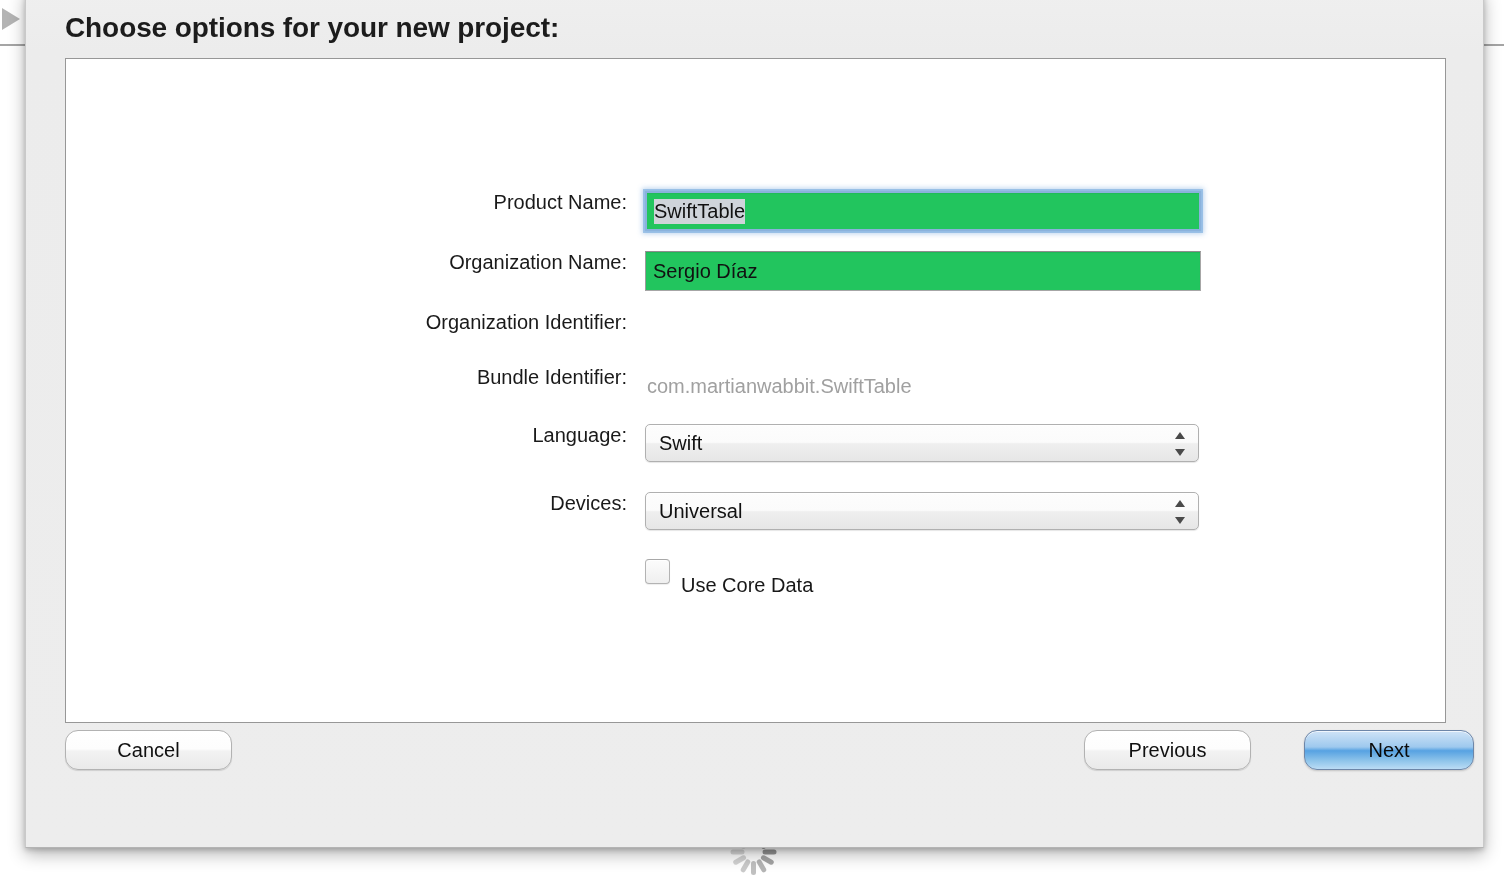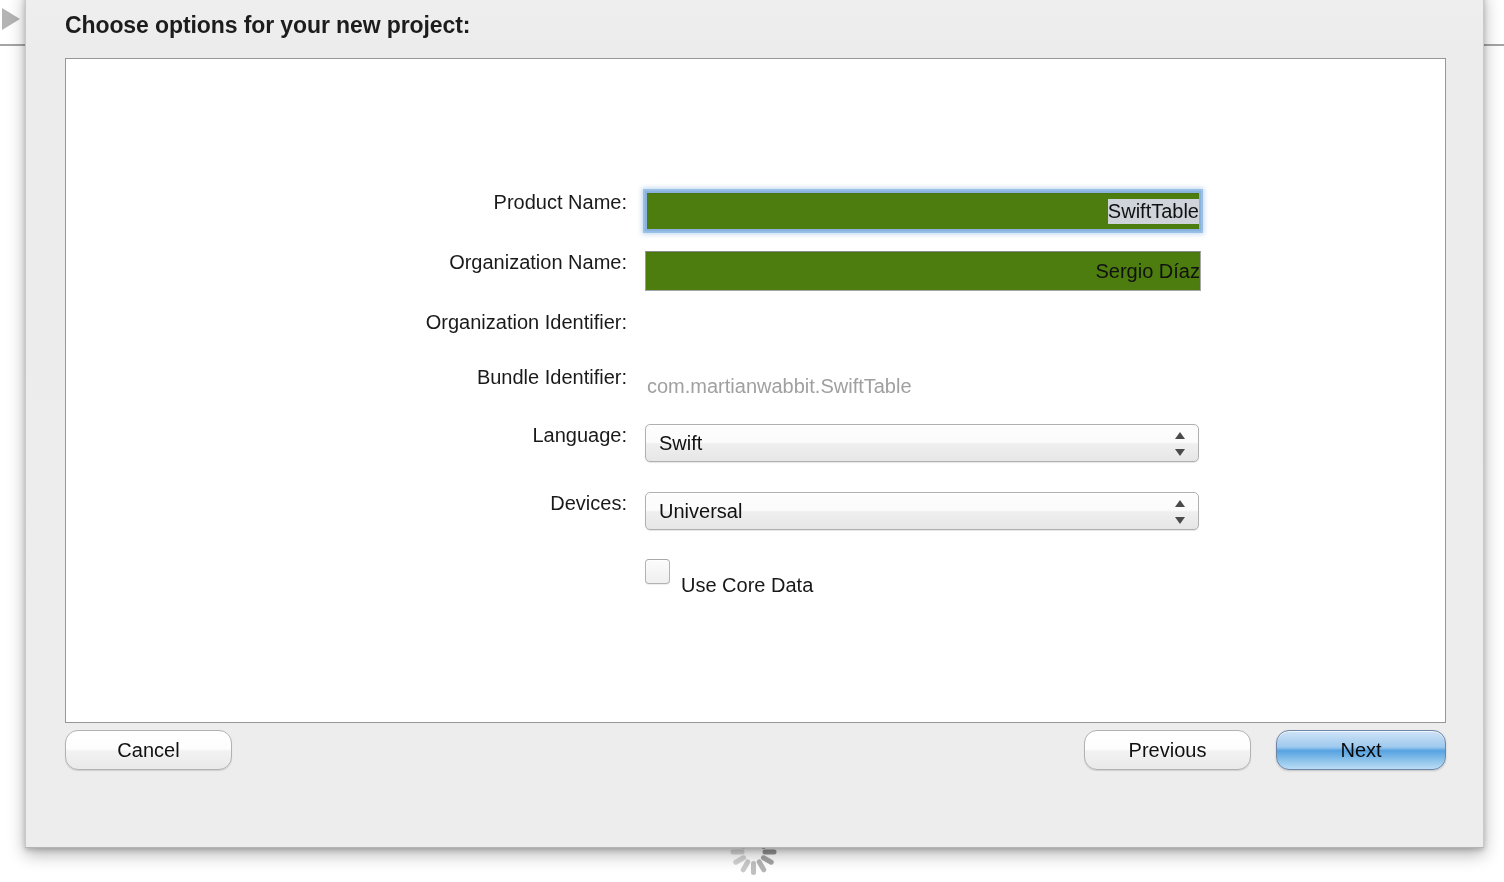--- a/index.html
+++ b/index.html
@@ -83,21 +83,21 @@
     border-right: 1px solid #c9c9c9;
     border-bottom: 1px solid #b4b4b4;
     box-shadow: 0 6px 16px rgba(0,0,0,.30), 0 2px 5px rgba(0,0,0,.18);
     box-sizing: border-box;
     background-image: linear-gradient(to bottom, #efefef 0px, #ececec 60px, #ededed 100%);
   }
 
   .sheet-title {
     position: absolute;
     left: 39px; top: 22px;
-    font-size: 23px;
+    font-size: 28px;
     font-weight: bold;
     color: #1c1c1c;
     letter-spacing: -0.1px;
     white-space: nowrap;
   }
 
   
   .content-well {
     position: absolute;
     left: 39px; top: 68px;
@@ -130,32 +130,31 @@
     white-space: nowrap;
   }
 
   
   .textfield {
     position: absolute;
     left: 571px;
     width: 556px;
     height: 40px;
     box-sizing: border-box;
-    background: #4d7c0f;
+    background: #22c55e;
     border: 1px solid #a6a6a6;
     border-top-color: #8e8e8e;
     border-left-color: #9c9c9c;
     box-shadow: inset 0 1px 1px rgba(0,0,0,.07);
     font-size: 20px;
     color: #111;
     padding: 0 0 16px 7px;
     line-height: 38px;
     white-space: nowrap;
     overflow: hidden;
-    text-align: right;
   }
   .textfield.focused {
     border: 2px solid #8ab2dc;
     box-shadow: 0 0 0 2px rgba(108,164,219,.55),
                 0 0 5px 3px rgba(108,164,219,.45),
                 inset 0 1px 1px rgba(0,0,0,.05);
     line-height: 36px;
   }
   .sel {
     background: #cfd4da;
@@ -254,20 +253,21 @@
     text-align: center;
     line-height: 38px;
     white-space: nowrap;
   }
   .btn.default {
     border-color: #6d86a8;
     color: #0a0a0a;
     background-image: linear-gradient(to bottom,
         #cfe3f7 0%, #9ec9ee 42%, #57a2e2 52%, #8ec4ea 78%, #bbdcf5 100%);
     box-shadow: 0 1px 2px rgba(0,0,0,.18), inset 0 1px 0 rgba(255,255,255,.7);
+    margin-left: 28px;
   }
   .btn-cancel   { left: 39px;   top: 740px; width: 167px; }
   .btn-previous { left: 1058px; top: 740px; width: 167px; }
   .btn-next     { left: 1250px; top: 740px; width: 170px; }
 </style>
 </head>
 <body>
 
 <div id="backdrop">
   <div class="bg-left-pane"></div>

